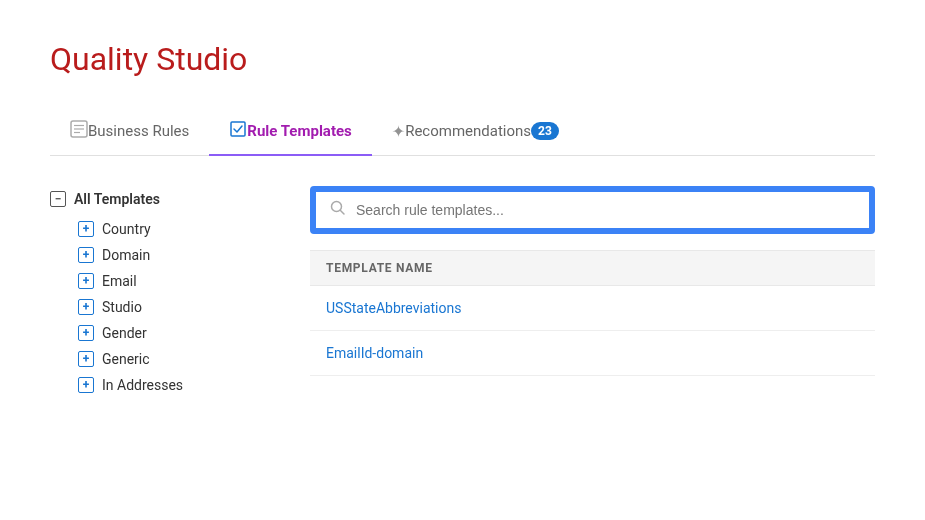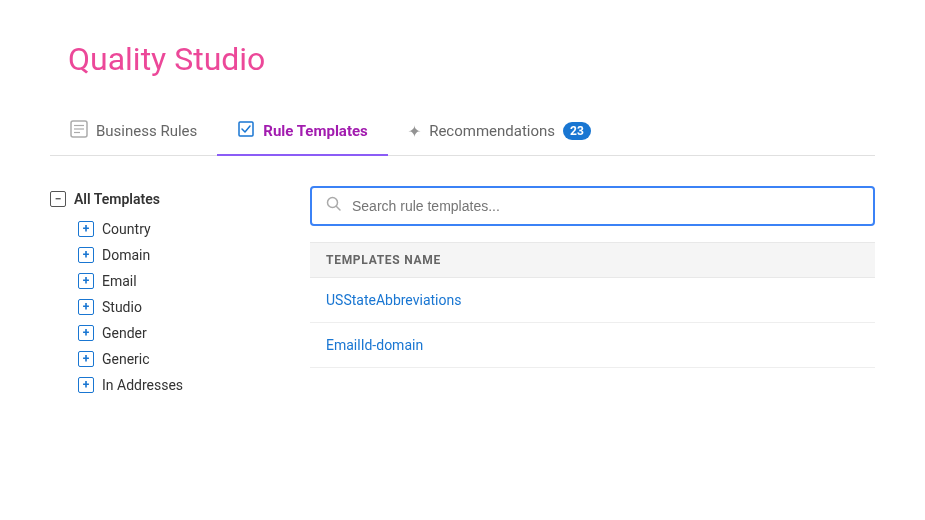--- a/index.html
+++ b/index.html
@@ -10,39 +10,38 @@
       width: 925px;
       height: 520px;
       overflow: hidden;
     }
 
     .page-container {
       padding: 40px 50px 0 50px;
     }
 
     .page-title {
-      color: #ec4899;
+      color: #b91c1c;
       font-size: 32px;
       font-weight: 400;
       margin-bottom: 30px;
-      margin-left: 18px;
     }
 
     .tabs {
       display: flex;
       align-items: center;
       border-bottom: 1px solid #e0e0e0;
       margin-bottom: 30px;
       gap: 0;
     }
 
     .tab {
       display: flex;
       align-items: center;
-      gap: 8px;
+      gap: 0;
       padding: 12px 20px;
       cursor: pointer;
       color: #666;
       font-size: 15px;
       border-bottom: 2px solid transparent;
       margin-bottom: -1px;
       white-space: nowrap;
       justify-content: space-between;
     }
 
@@ -139,21 +138,21 @@
       font-weight: 700;
     }
 
     .right-panel {
       flex: 1;
     }
 
     .search-bar {
       display: flex;
       align-items: center;
-      border: 2px solid #3b82f6;
+      border: 6px solid #3b82f6;
       border-radius: 4px;
       padding: 8px 14px;
       gap: 10px;
       margin-bottom: 16px;
       background: #fff;
     }
 
     .search-icon {
       color: #aaa;
       font-size: 16px;
@@ -272,21 +271,21 @@
         <span class="search-icon">
           <svg width="16" height="16" viewBox="0 0 16 16" fill="none" xmlns="http://www.w3.org/2000/svg">
             <circle cx="6.5" cy="6.5" r="5" stroke="#aaa" stroke-width="1.5"></circle>
             <line x1="10.5" y1="10.5" x2="14" y2="14" stroke="#aaa" stroke-width="1.5" stroke-linecap="round"></line>
           </svg>
         </span>
         <input class="search-input" type="text" placeholder="Search rule templates..." style="">
       </div>
 
       <div class="table-header">
-        <span>TEMPLATES NAME</span>
+        <span>TEMPLATE NAME</span>
       </div>
 
       <div class="template-row">
         <a class="template-link">USStateAbbreviations</a>
       </div>
       <div class="template-row">
         <a class="template-link">EmailId-domain</a>
       </div>
     </div>
   </div>

